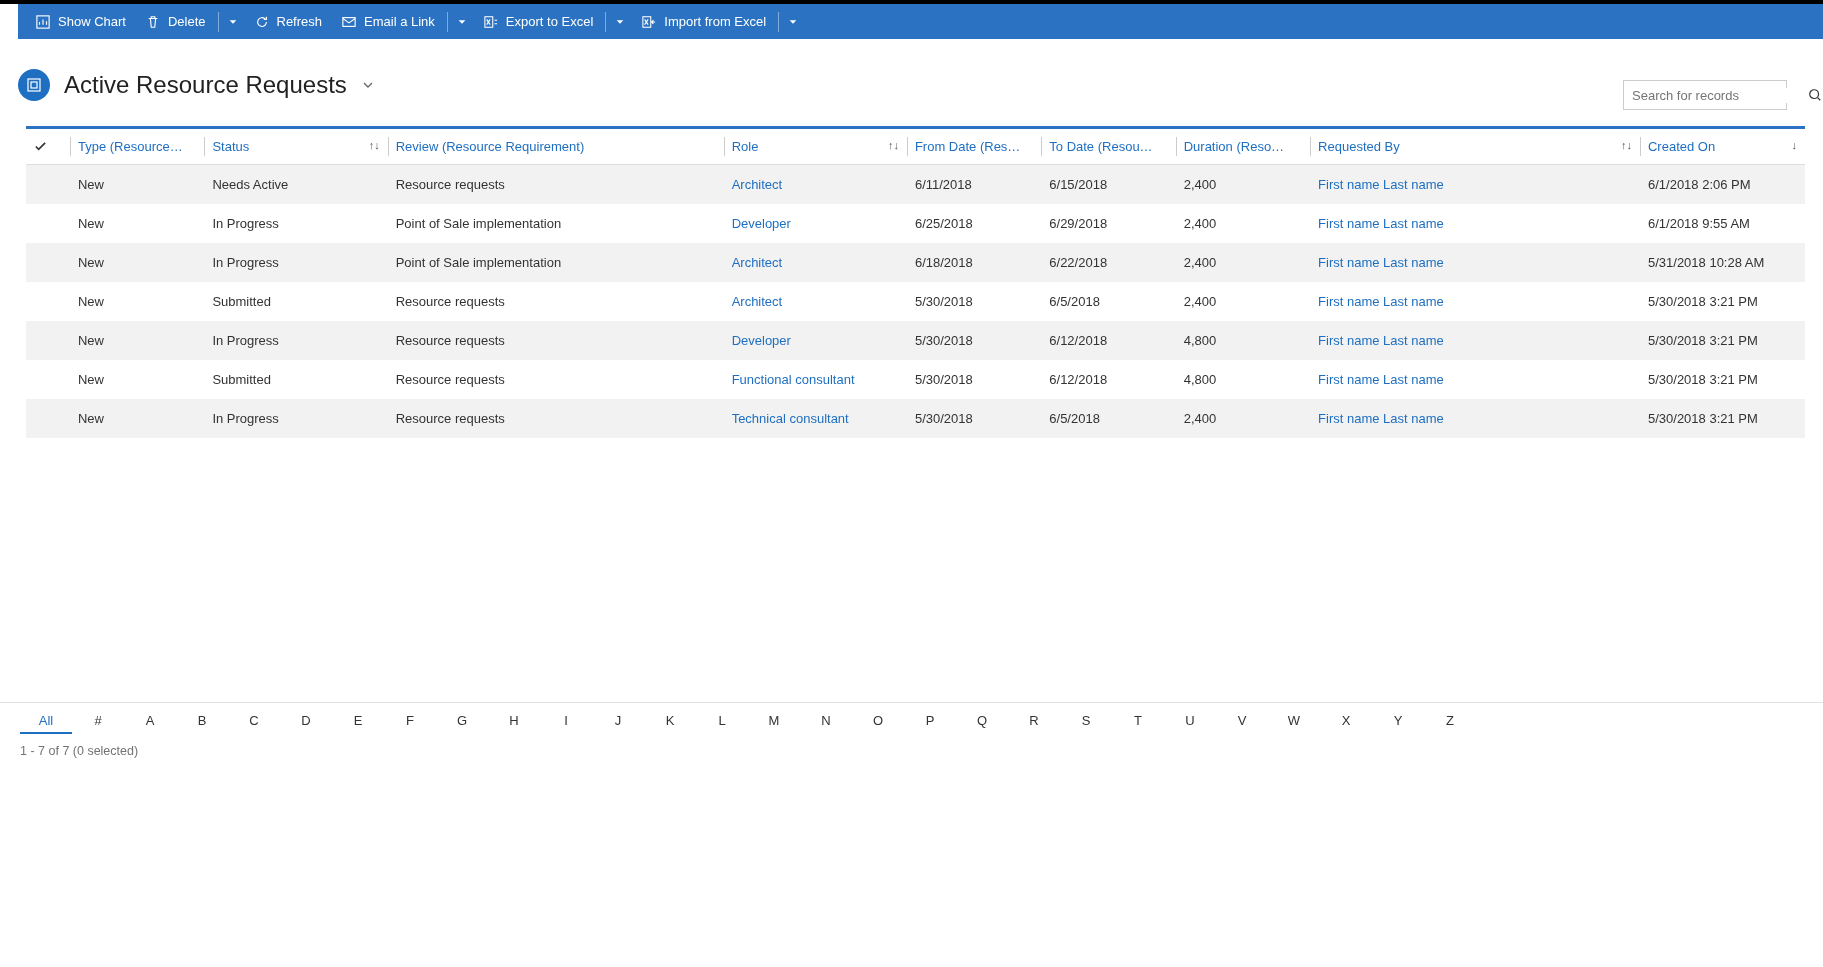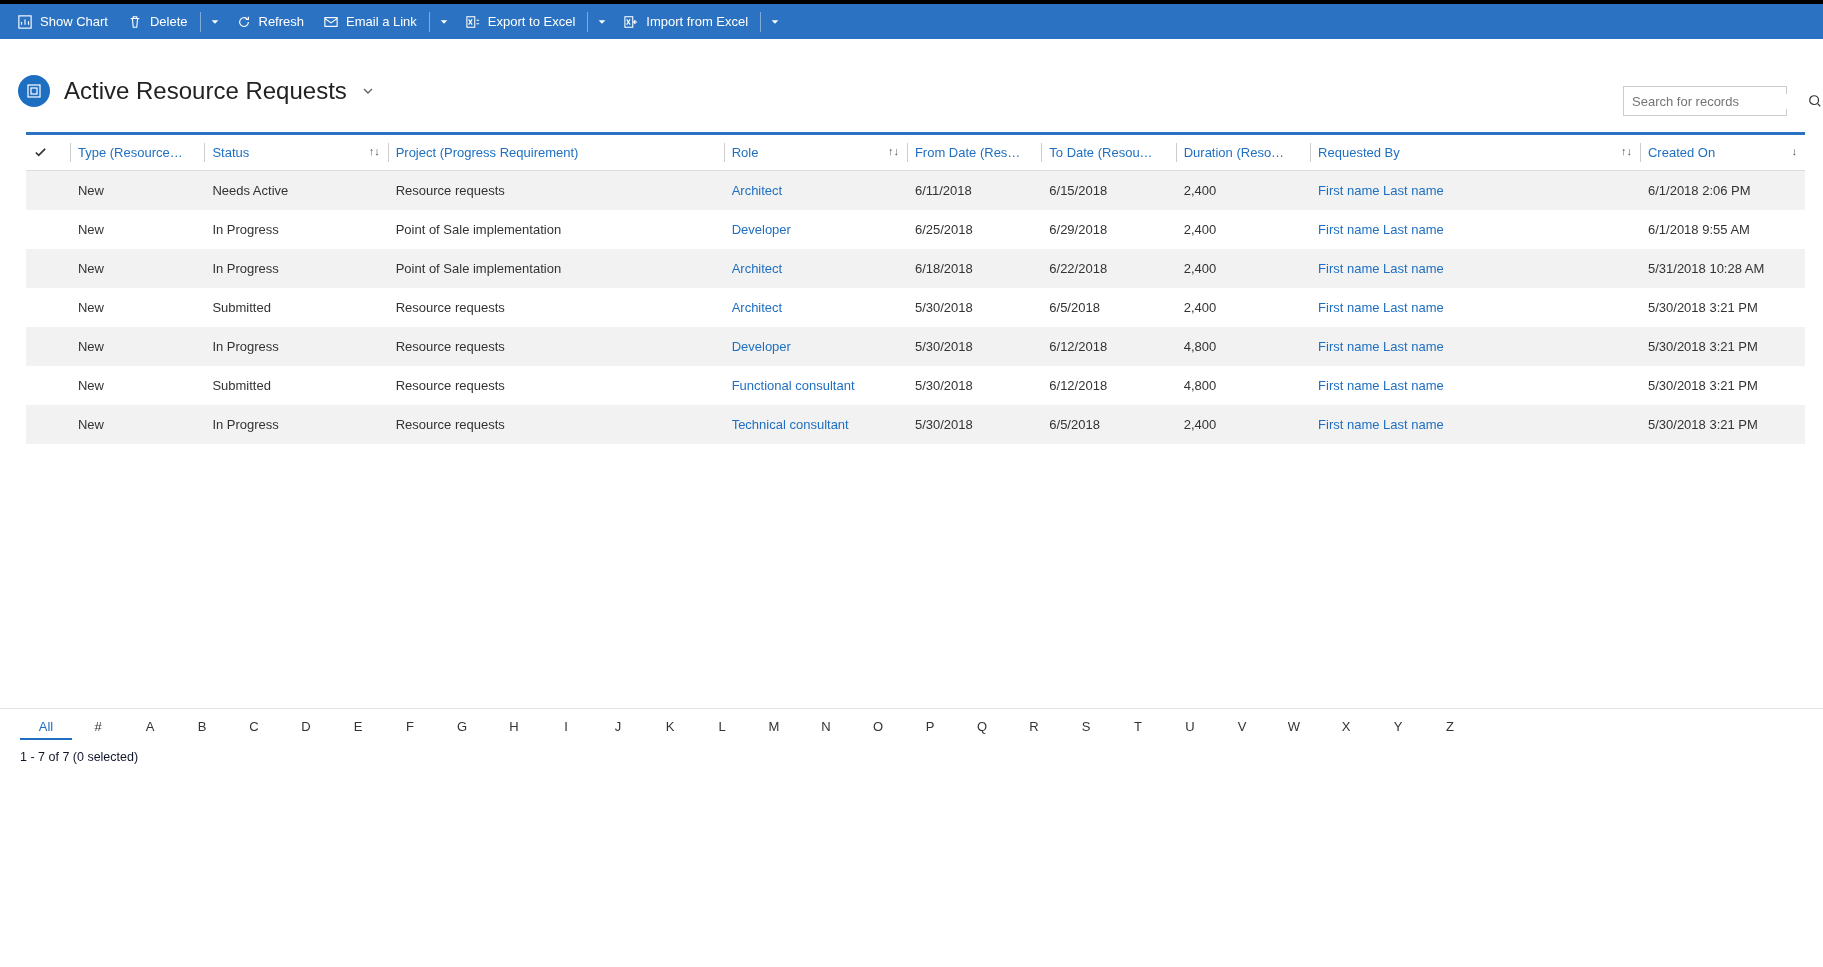--- a/index.html
+++ b/index.html
@@ -13,20 +13,21 @@
     background: #000;
     height: 4px;
   }
   .cmdbar {
     background: #2b73c2;
     color: #fff;
     display: flex;
     align-items: center;
     height: 35px;
     padding: 0 8px;
+    margin-left: 18px;
   }
   .cmd-item {
     display: flex;
     align-items: center;
     padding: 0 10px;
     height: 100%;
     cursor: pointer;
     font-size: 13px;
   }
   .cmd-ico { width:14px; height:14px; margin-right:8px; display:flex; align-items:center; justify-content:center; }
@@ -35,21 +36,21 @@
     height: 20px;
     margin: 0 2px;
   }
   .cmd-chevron {
     display:flex; align-items:center; justify-content:center;
     width: 24px; height: 100%; cursor:pointer;
   }
 
   .page-header {
     display:flex; align-items:center;
-    padding: 26px 18px 16px 18px;
+    padding: 20px 18px 16px 18px;
     border-radius: 18px;
   }
   .round-icon {
     width: 32px; height: 32px; border-radius: 50%;
     background: #1e6fc1;
     display:flex; align-items:center; justify-content:center;
     color:#fff; margin-right: 14px;
   }
   .page-title {
     font-size: 24px; font-weight: 300; color:#222;
@@ -100,21 +101,21 @@
     font-size:13px; color:#333;
     border-top:1px solid #e2e2e2;
     margin-top:4px;
   }
   .alpha-item {
     width:52px; text-align:center; cursor:pointer; padding:4px 0;
   }
   .alpha-item.active { color:#1e6fc1; border-bottom:2px solid #1e6fc1; font-weight:500; }
 
   .status-bar {
-    padding: 10px 20px; font-size:12.5px; color:#0f172a;
+    padding: 10px 20px; font-size:12.5px; color:#737373;
   }
 
   svg { display:block; }
 </style>
 </head>
 <body>
 
 <div class="topbar-dark"></div>
 
 <div class="cmdbar">
@@ -248,21 +249,21 @@
       <tr>
         <th class="check-col">
           <span class="checkmark">
             <svg viewBox="0 0 14 14" width="13" height="13" fill="none" stroke="#333" stroke-width="1.8">
                 <path d="M2 7l3 3 7-7"></path>
               </svg>
           </span>
         </th>
         <th><span class="th-divider"></span><span>Type (Resource…</span></th>
         <th><span class="th-divider"></span><span>Status</span><span class="sort">↑↓</span></th>
-        <th><span class="th-divider"></span><span>Project (Progress Requirement)</span></th>
+        <th><span class="th-divider"></span><span>Review (Resource Requirement)</span></th>
         <th><span class="th-divider"></span><span>Role</span><span class="sort">↑↓</span></th>
         <th><span class="th-divider"></span><span>From Date (Res…</span></th>
         <th><span class="th-divider"></span><span>To Date (Resou…</span></th>
         <th><span class="th-divider"></span><span>Duration (Reso…</span></th>
         <th><span class="th-divider"></span><span>Requested By</span><span class="sort">↑↓</span></th>
         <th><span class="th-divider"></span><span>Created On</span><span class="sort">↓</span></th>
       </tr>
     </thead>
     <tbody id="grid-body">
         <tr>

